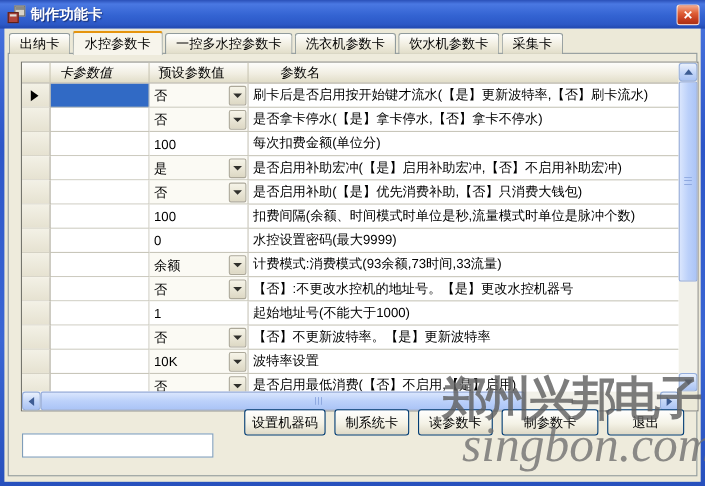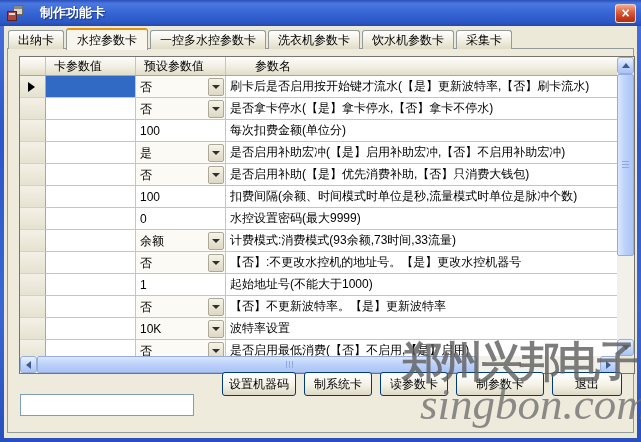--- a/index.html
+++ b/index.html
@@ -10,21 +10,21 @@
     background:linear-gradient(180deg,#4a76e0,#2d56c8 30%,#3a66d4 70%,#2750bd 100%); }
 
   
   .titlebar { position:absolute; top:0; left:0; width:641px; height:26px;
     background:linear-gradient(180deg,#2a50b8 0%,#4a78e2 14%,#3363d2 55%,#2c58c6 85%,#2148ae 100%); }
   .app-icon { position:absolute; left:7px; top:5px; width:16px; height:16px; }
   .app-icon .back { position:absolute; right:0; top:0; width:10px; height:10px; background:#d8d4c8; border:1px solid #6b6b66; }
   .app-icon .back::before { content:""; position:absolute; left:0; top:0; right:0; height:3px; background:#8a8a84; }
   .app-icon .front { position:absolute; left:0; bottom:0; width:10px; height:10px; background:#b0463c; border:1px solid #5c201a; }
   .app-icon .front::before { content:""; position:absolute; left:1px; top:1px; right:1px; height:2px; background:#e0e0da; }
-  .title-text { position:absolute; left:40px; top:0; height:22px; line-height:25px;
+  .title-text { position:absolute; left:28px; top:0; height:22px; line-height:25px;
     color:#fff; font-weight:bold; font-size:13px; text-shadow:1px 1px 1px rgba(0,0,30,.5); }
   .close-btn { position:absolute; right:5px; top:4px; width:21px; height:19px; border-radius:3px;
     border:1px solid rgba(255,255,255,.75);
     background:linear-gradient(180deg,#f2ab90 0%,#e06038 40%,#c43c1e 75%,#aa3015 100%);
     color:#fff; font-weight:bold; font-size:14px; line-height:17px; text-align:center; cursor:pointer; }
 
   
   .client { position:absolute; left:4px; top:26px; width:633px; height:412px; background:#ece9d8; }
 
   
@@ -37,21 +37,21 @@
   .tab-panel { position:absolute; left:7px; top:48px; width:627px; height:385px;
     background:#eeebdc; border:1px solid #919b9c; }
 
   
   .grid { position:absolute; left:19px; top:56px; width:616px; height:318px;
     background:#fff; border:1px solid #75756d; }
   .grid-header { position:absolute; left:0; top:0; right:17px; height:19px; display:flex;
     background:linear-gradient(180deg,#fdfdfb 0%,#f1eee2 55%,#e1ddc8 100%); border-bottom:1px solid #aca899; }
   .hcell { height:100%; line-height:18px; padding-left:8px; border-right:1px solid #c9c5b4; overflow:hidden; white-space:nowrap; }
   .hcell.corner { width:26px; padding:0; }
-  .hcell.c1 { width:90px; } .hcell.c2 { width:90px; } .hcell.c3 { flex:1; border-right:none;margin-left:21px; }
+  .hcell.c1 { width:90px;font-style:italic; } .hcell.c2 { width:90px; } .hcell.c3 { flex:1; border-right:none;margin-left:21px; }
 
   .grid-rows { position:absolute; left:0; top:19px; right:17px; height:280px; overflow:hidden; }
   .grid-row { display:flex; height:22px; }
   .rh-cell { width:26px; background:linear-gradient(180deg,#f3f1e6,#e6e2d1);
     border-right:1px solid #aca899; border-bottom:1px solid #d5d2c4; position:relative; cursor:pointer; }
   .sel-arrow { display:none; position:absolute; left:8px; top:6px; width:0; height:0;
     border-left:7px solid #000; border-top:5px solid transparent; border-bottom:5px solid transparent; }
   .grid-row.selected .sel-arrow { display:block; }
   .cell { border-right:1px solid #c8c6ba; border-bottom:1px solid #c8c6ba; overflow:hidden; white-space:nowrap; }
   .card-cell { width:90px; background:#fff; cursor:text; }

